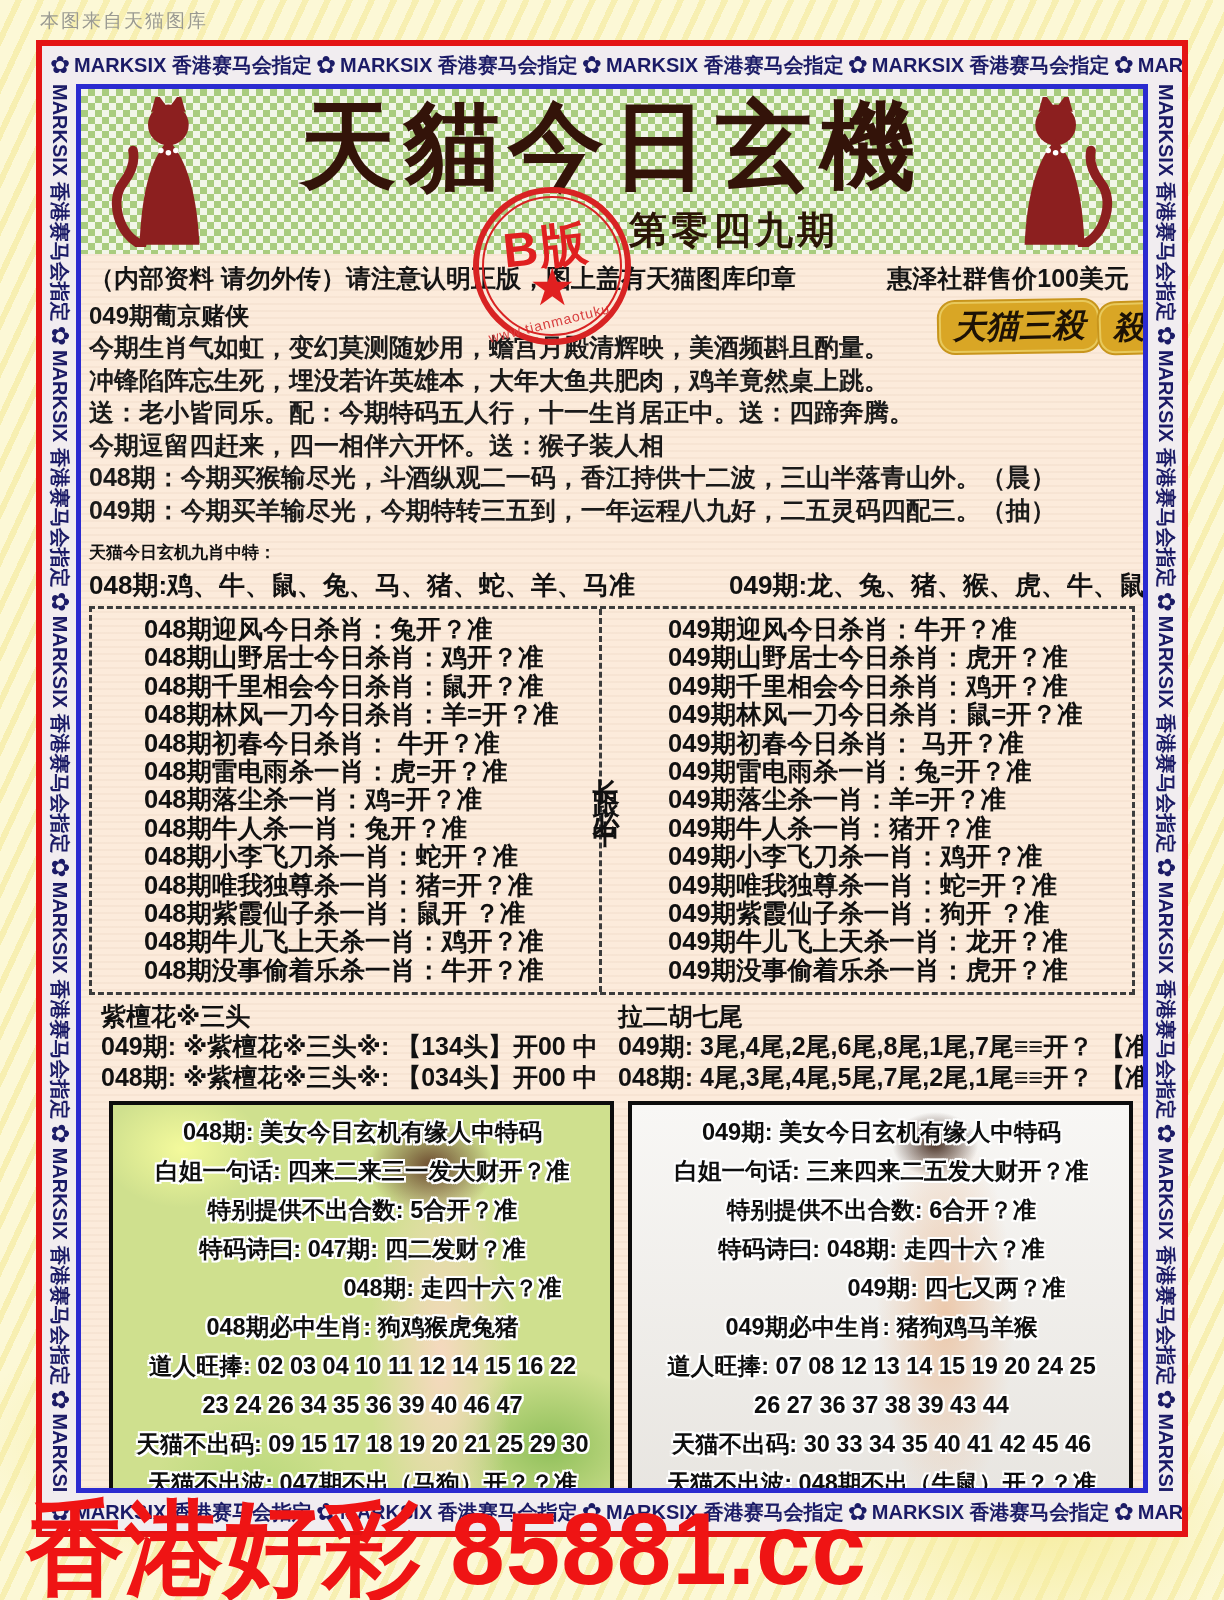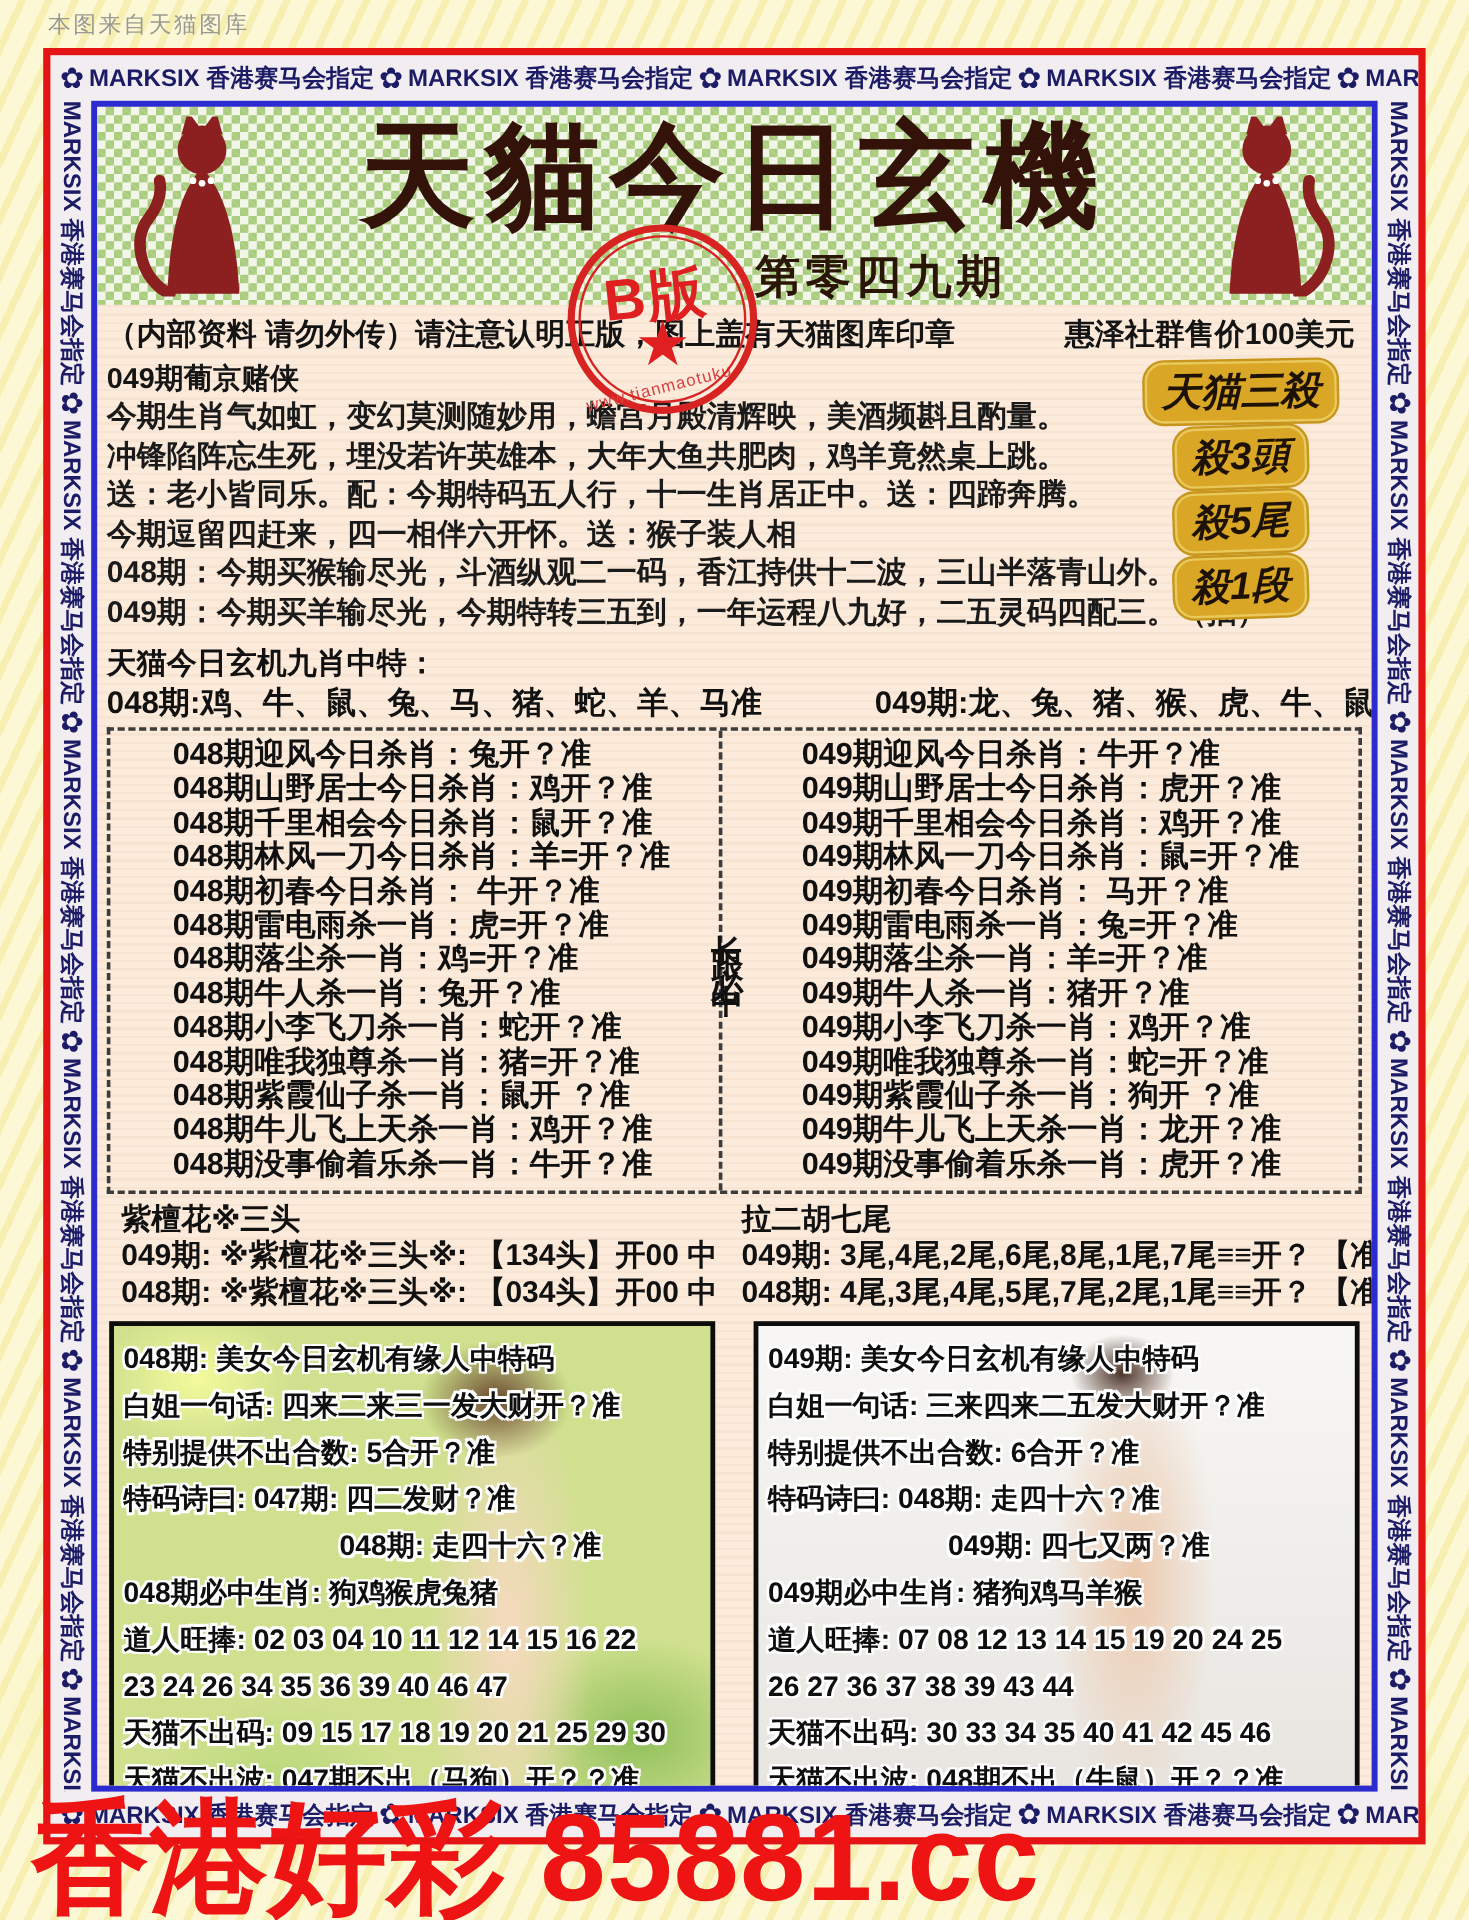--- a/index.html
+++ b/index.html
@@ -59,49 +59,49 @@
   .stamp-arc{position:absolute;left:8px;bottom:8px;font-size:14px;color:#d84040;transform:rotate(-14deg);letter-spacing:1px;}
 
   
   .notice{display:flex;justify-content:space-between;align-items:center;
     padding:8px 14px 2px 8px;font-size:25px;font-weight:bold;color:#141414;white-space:nowrap;}
 
   
   .main-upper{position:relative;padding:4px 10px 0 8px;}
   .poem-title{font-size:24px;font-weight:bold;color:#151515;line-height:30px;}
   .poem-line{font-size:25px;font-weight:bold;color:#1a1a1a;line-height:32.5px;white-space:nowrap;}
-  .gold-box{position:absolute;right:14px;top:2px;width:190px;display:flex;flex-direction:column;align-items:center;z-index:3;justify-content:center;}
+  .gold-box{position:absolute;right:14px;top:2px;width:190px;display:flex;align-items:center;z-index:3;}
   .gold-line{background:#d9a625;border:2px solid #e8c95c;border-radius:16px;
     padding:1px 12px;margin:2px 0;font-size:32px;font-weight:bold;font-style:italic;
     color:#1d1205;white-space:nowrap;transform:rotate(-2deg);box-shadow:0 0 0 2px #c8951c;}
   .gold-line.first{font-size:33px;transform:rotate(-1deg);}
 
   
   .jiuxiao{padding:12px 8px 0 8px;}
-  .jiuxiao-title{font-size:25px;font-weight:bold;color:#111;line-height:30px;}
+  .jiuxiao-title{font-size:17px;font-weight:bold;color:#111;line-height:30px;}
   .jiuxiao-row{display:flex;font-size:26px;font-weight:bold;color:#111;line-height:34px;white-space:nowrap;gap:32px;}
   .jiuxiao-row .g2{margin-left:62px;}
 
   
   .dashed-box{margin:4px 8px 0 8px;border:3px dashed #3c3c3c;display:flex;position:relative;gap:20px;}
   .dcol{width:50%;box-sizing:border-box;padding:6px 0 8px 52px;}
   .dcol.left{border-right:3px dashed #3c3c3c;}
   .dcol.right{padding-left:46px;}
   .drow{font-size:25.5px;font-weight:bold;color:#101010;line-height:28.4px;white-space:nowrap;}
   .v-label{position:absolute;left:496px;top:148px;writing-mode:vertical-rl;
     font-size:27px;font-weight:bold;color:#111;letter-spacing:14px;}
 
   
   .bottom-two{display:flex;padding:6px 8px 0 20px;}
   .bt-col{width:50%;box-sizing:border-box;}
   .bt-title{font-size:25px;font-weight:bold;color:#111;line-height:30px;}
   .bt-row{font-size:25px;font-weight:bold;color:#111;line-height:31px;white-space:nowrap;}
 
   
-  .photo-row{display:flex;justify-content:space-between;padding:8px 10px 0 10px;}
+  .photo-row{display:flex;justify-content:space-between;padding:8px 10px 0 28px;text-align:center;}
   .photo-box{width:505px;height:446px;border:4px solid #0d0d0d;box-sizing:border-box;
     position:relative;overflow:hidden;padding:8px 6px 0 8px;}
   .photo-box.b048{
     background-color:#cfe08e;
     background-image:
       radial-gradient(ellipse 130px 95px at 14% 10%, #f4fa9c, transparent 62%),
       radial-gradient(ellipse 90px 70px at 64% 14%, #6b4a2e, transparent 70%),
       radial-gradient(ellipse 100px 310px at 66% 58%, #f6d9c0, transparent 72%),
       radial-gradient(ellipse 170px 130px at 88% 78%, #8fbf5a, transparent 62%),
       radial-gradient(ellipse 150px 110px at 28% 88%, #b8d87a, transparent 66%);}

